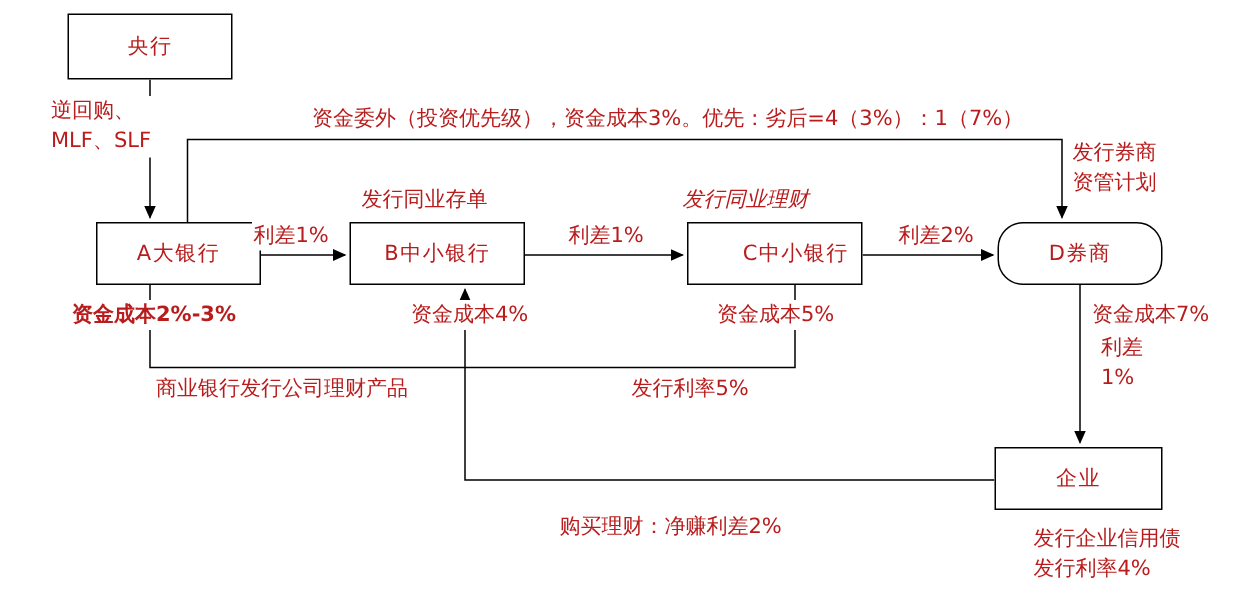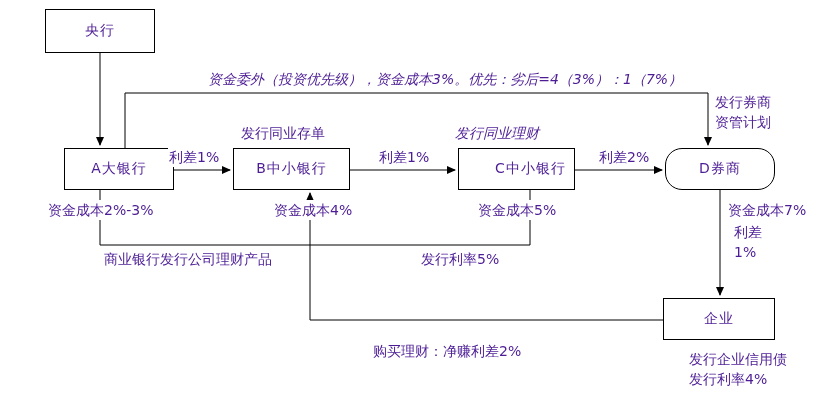--- a/index.html
+++ b/index.html
@@ -1,46 +1,46 @@
 <!DOCTYPE html>
 <html><head>
 <meta charset="utf-8">
 <style>
   html,body{margin:0;padding:0;background:#fff;}
   .canvas{
     position:relative;width:822px;height:401px;background:#ffffff;
-    font-family:"DejaVu Sans","Liberation Sans",sans-serif;color:#4c1d95;overflow:hidden;
+    font-family:"DejaVu Sans","Liberation Sans",sans-serif;color:#b91c1c;overflow:hidden;
   }
   .wires{position:absolute;left:0;top:0;width:822px;height:401px;}
   .node{
     position:absolute;border:1px solid #000;background:#fff;
     display:flex;align-items:center;justify-content:center;
     font-size:14px;letter-spacing:1px;box-sizing:border-box;
   }
   .lbl{
     position:absolute;font-size:14px;line-height:1.45;
     white-space:pre-line;background:#fff;padding:0 1px;
   }
   
   #n-central{left:45px;top:9px;width:110px;height:44px;}
   #n-a{left:45px;top:148px;width:110px;height:42px;margin-left:19px;}
   #n-b{left:233px;top:148px;width:117px;height:42px;align-items:center;}
   #n-c{left:458px;top:148px;width:117px;height:42px;padding-left:28px;}
   #n-d{left:665px;top:148px;width:110px;height:42px;border-radius:17px;}
   #n-ent{left:663px;top:298px;width:112px;height:42px;}
   
   #l-mlf{left:33px;top:64px;}
-  #l-entrust{left:207px;top:69px;font-style:italic;}
+  #l-entrust{left:207px;top:69px;}
   #l-plan{left:714px;top:92px;}
   #l-cd{left:240px;top:123px;}
   #l-wm{left:454px;top:123px;font-style:italic;}
   #l-sab{left:168px;top:147px;}
   #l-sbc{left:378px;top:147px;}
   #l-scd{left:598px;top:147px;}
-  #l-ca{left:47px;top:200px;}
+  #l-ca{left:47px;top:200px;font-weight:bold;}
   #l-cb{left:237px;top:200px;margin-left:36px;}
   #l-cc{left:477px;top:200px;}
   #l-cd7{left:727px;top:200px;}
   #l-sde{left:733px;top:222px;}
   #l-bwm{left:103px;top:249px;}
   #l-r5{left:420px;top:249px;}
   #l-buy{left:372px;top:329px;margin-top:12px;}
   #l-bond{left:688px;top:349px;}
 </style>
 </head>
@@ -76,20 +76,22 @@
   <div class="node" id="n-c">
     <span>C中小银行</span>
   </div>
   <div class="node" id="n-d">
     <span>D券商</span>
   </div>
   <div class="node" id="n-ent">
     <span>企业</span>
   </div>
 
+  <div class="lbl" id="l-mlf">逆回购、
+MLF、SLF</div>
   <div class="lbl" id="l-entrust">资金委外（投资优先级），资金成本3%。优先：劣后=4（3%）：1（7%）</div>
   <div class="lbl" id="l-plan">发行券商
 资管计划</div>
   <div class="lbl" id="l-cd">发行同业存单</div>
   <div class="lbl" id="l-wm">发行同业理财</div>
   <div class="lbl" id="l-sab">利差1%</div>
   <div class="lbl" id="l-sbc">利差1%</div>
   <div class="lbl" id="l-scd">利差2%</div>
   <div class="lbl" id="l-ca">资金成本2%-3%</div>
   <div class="lbl" id="l-cb">资金成本4%</div>

